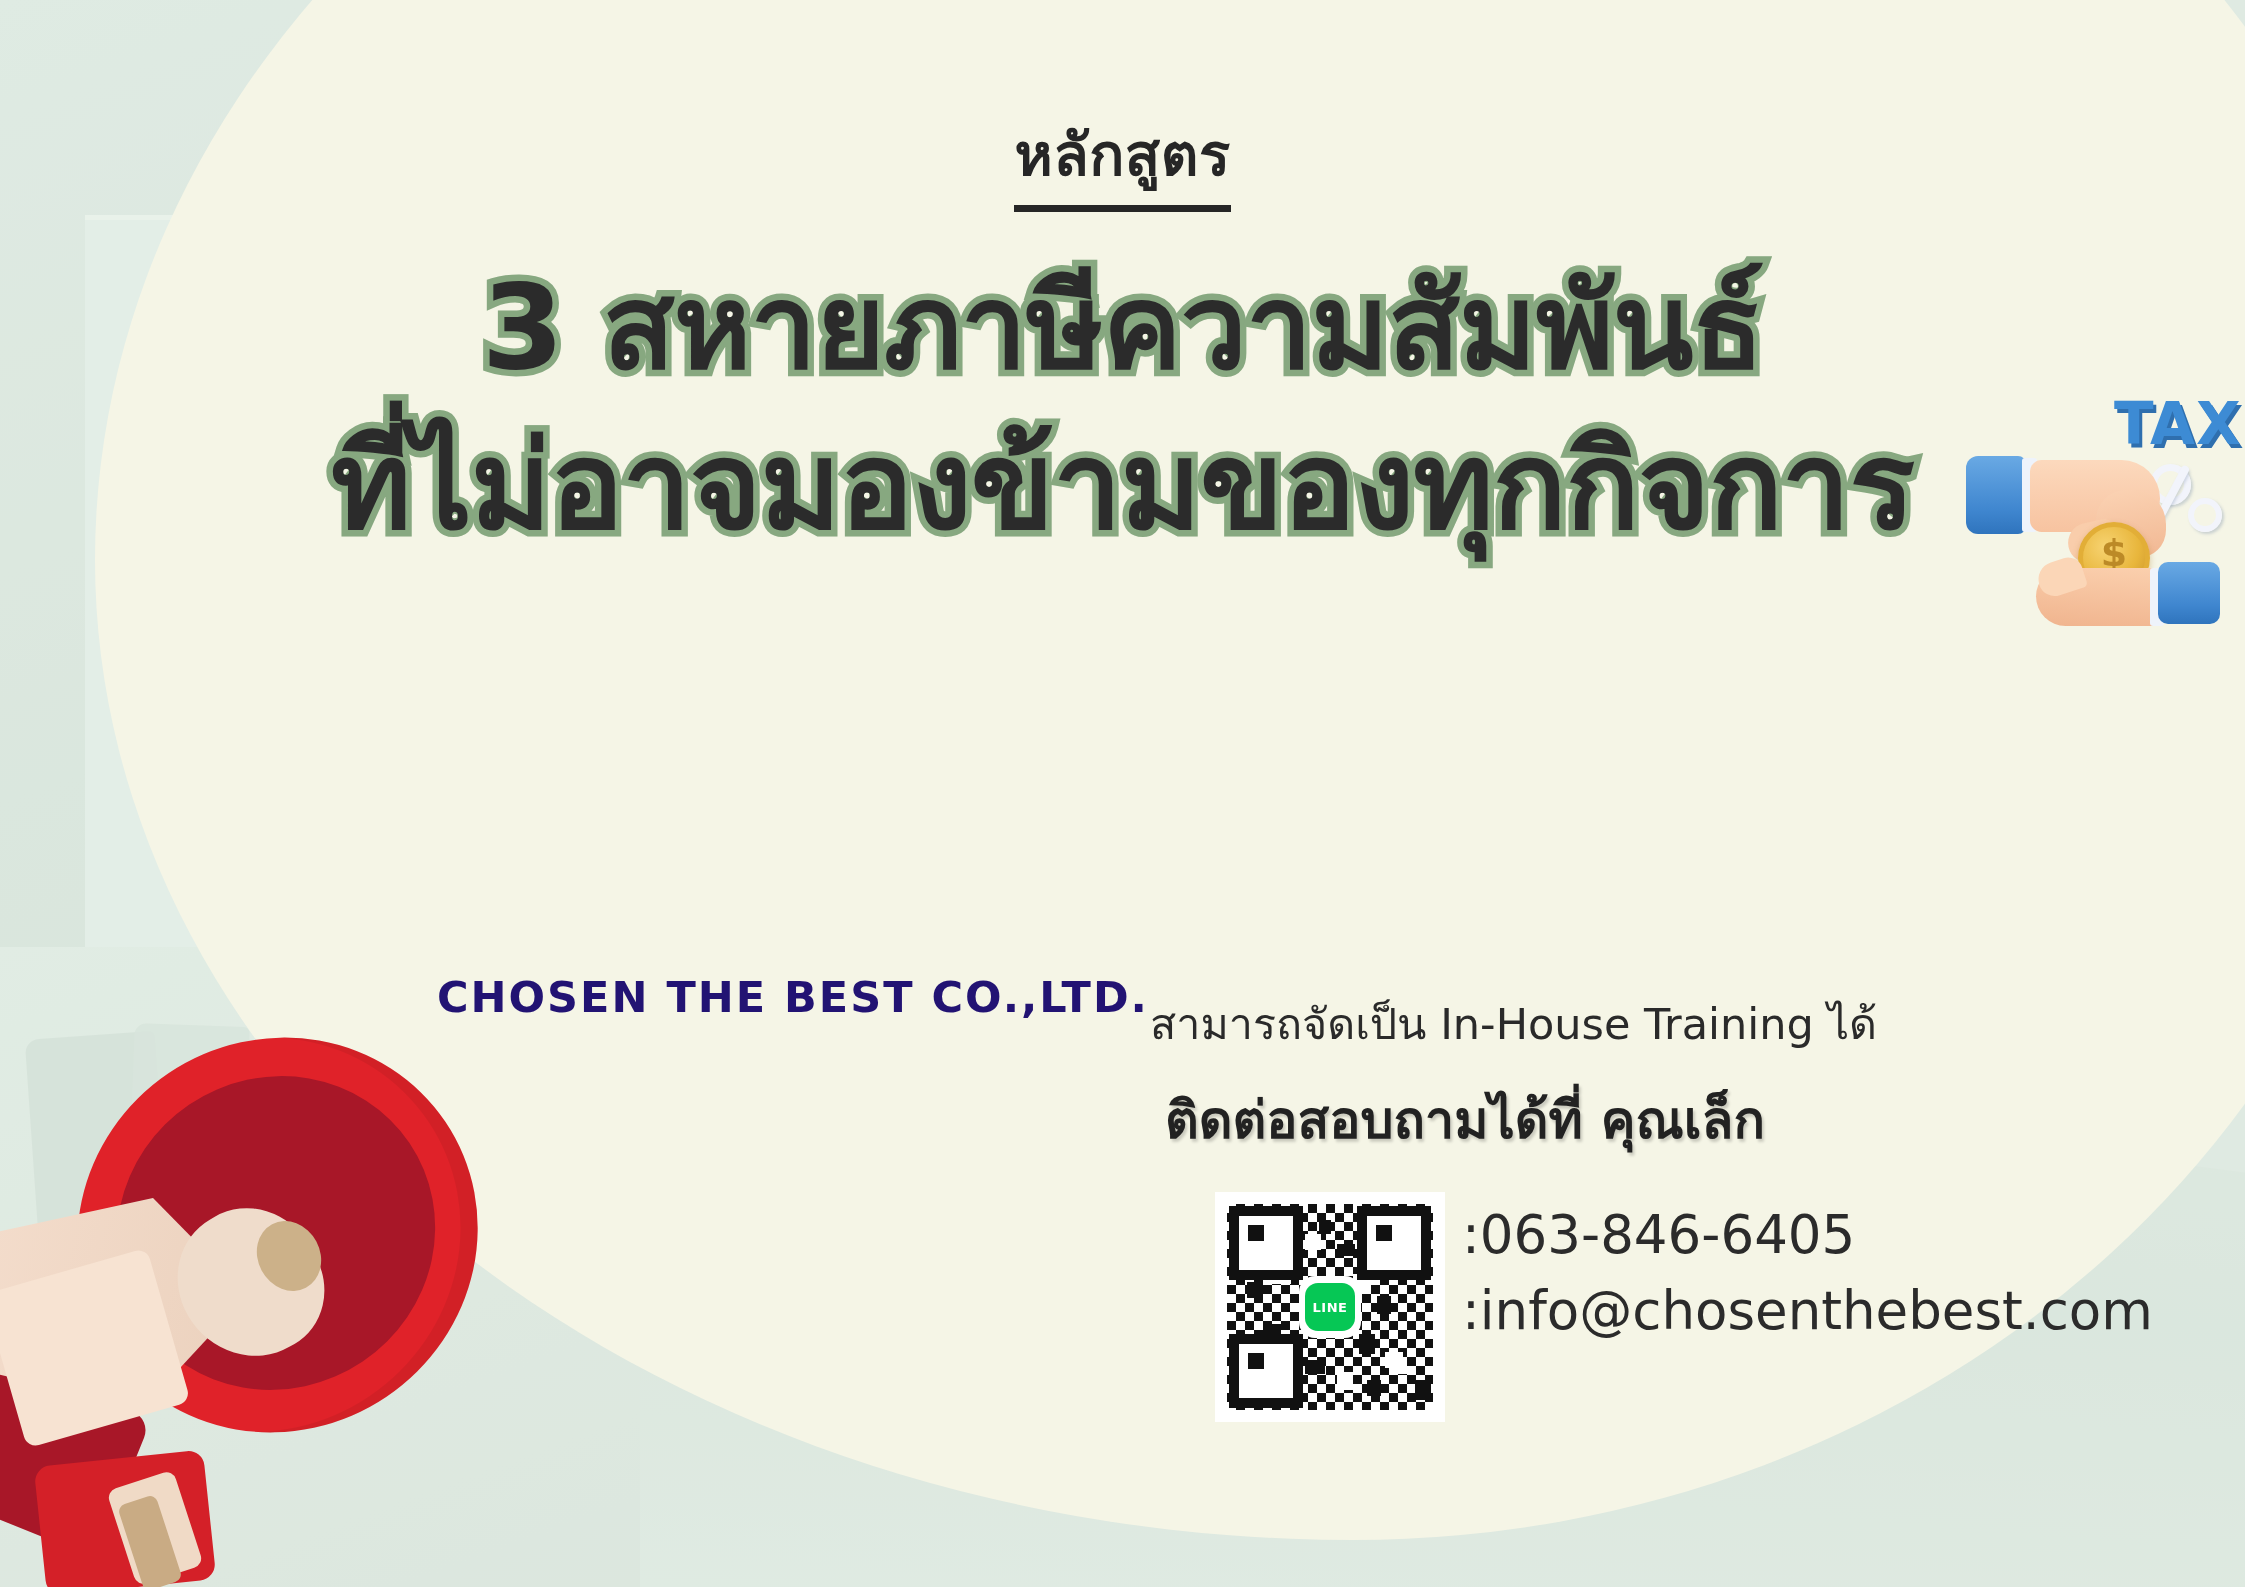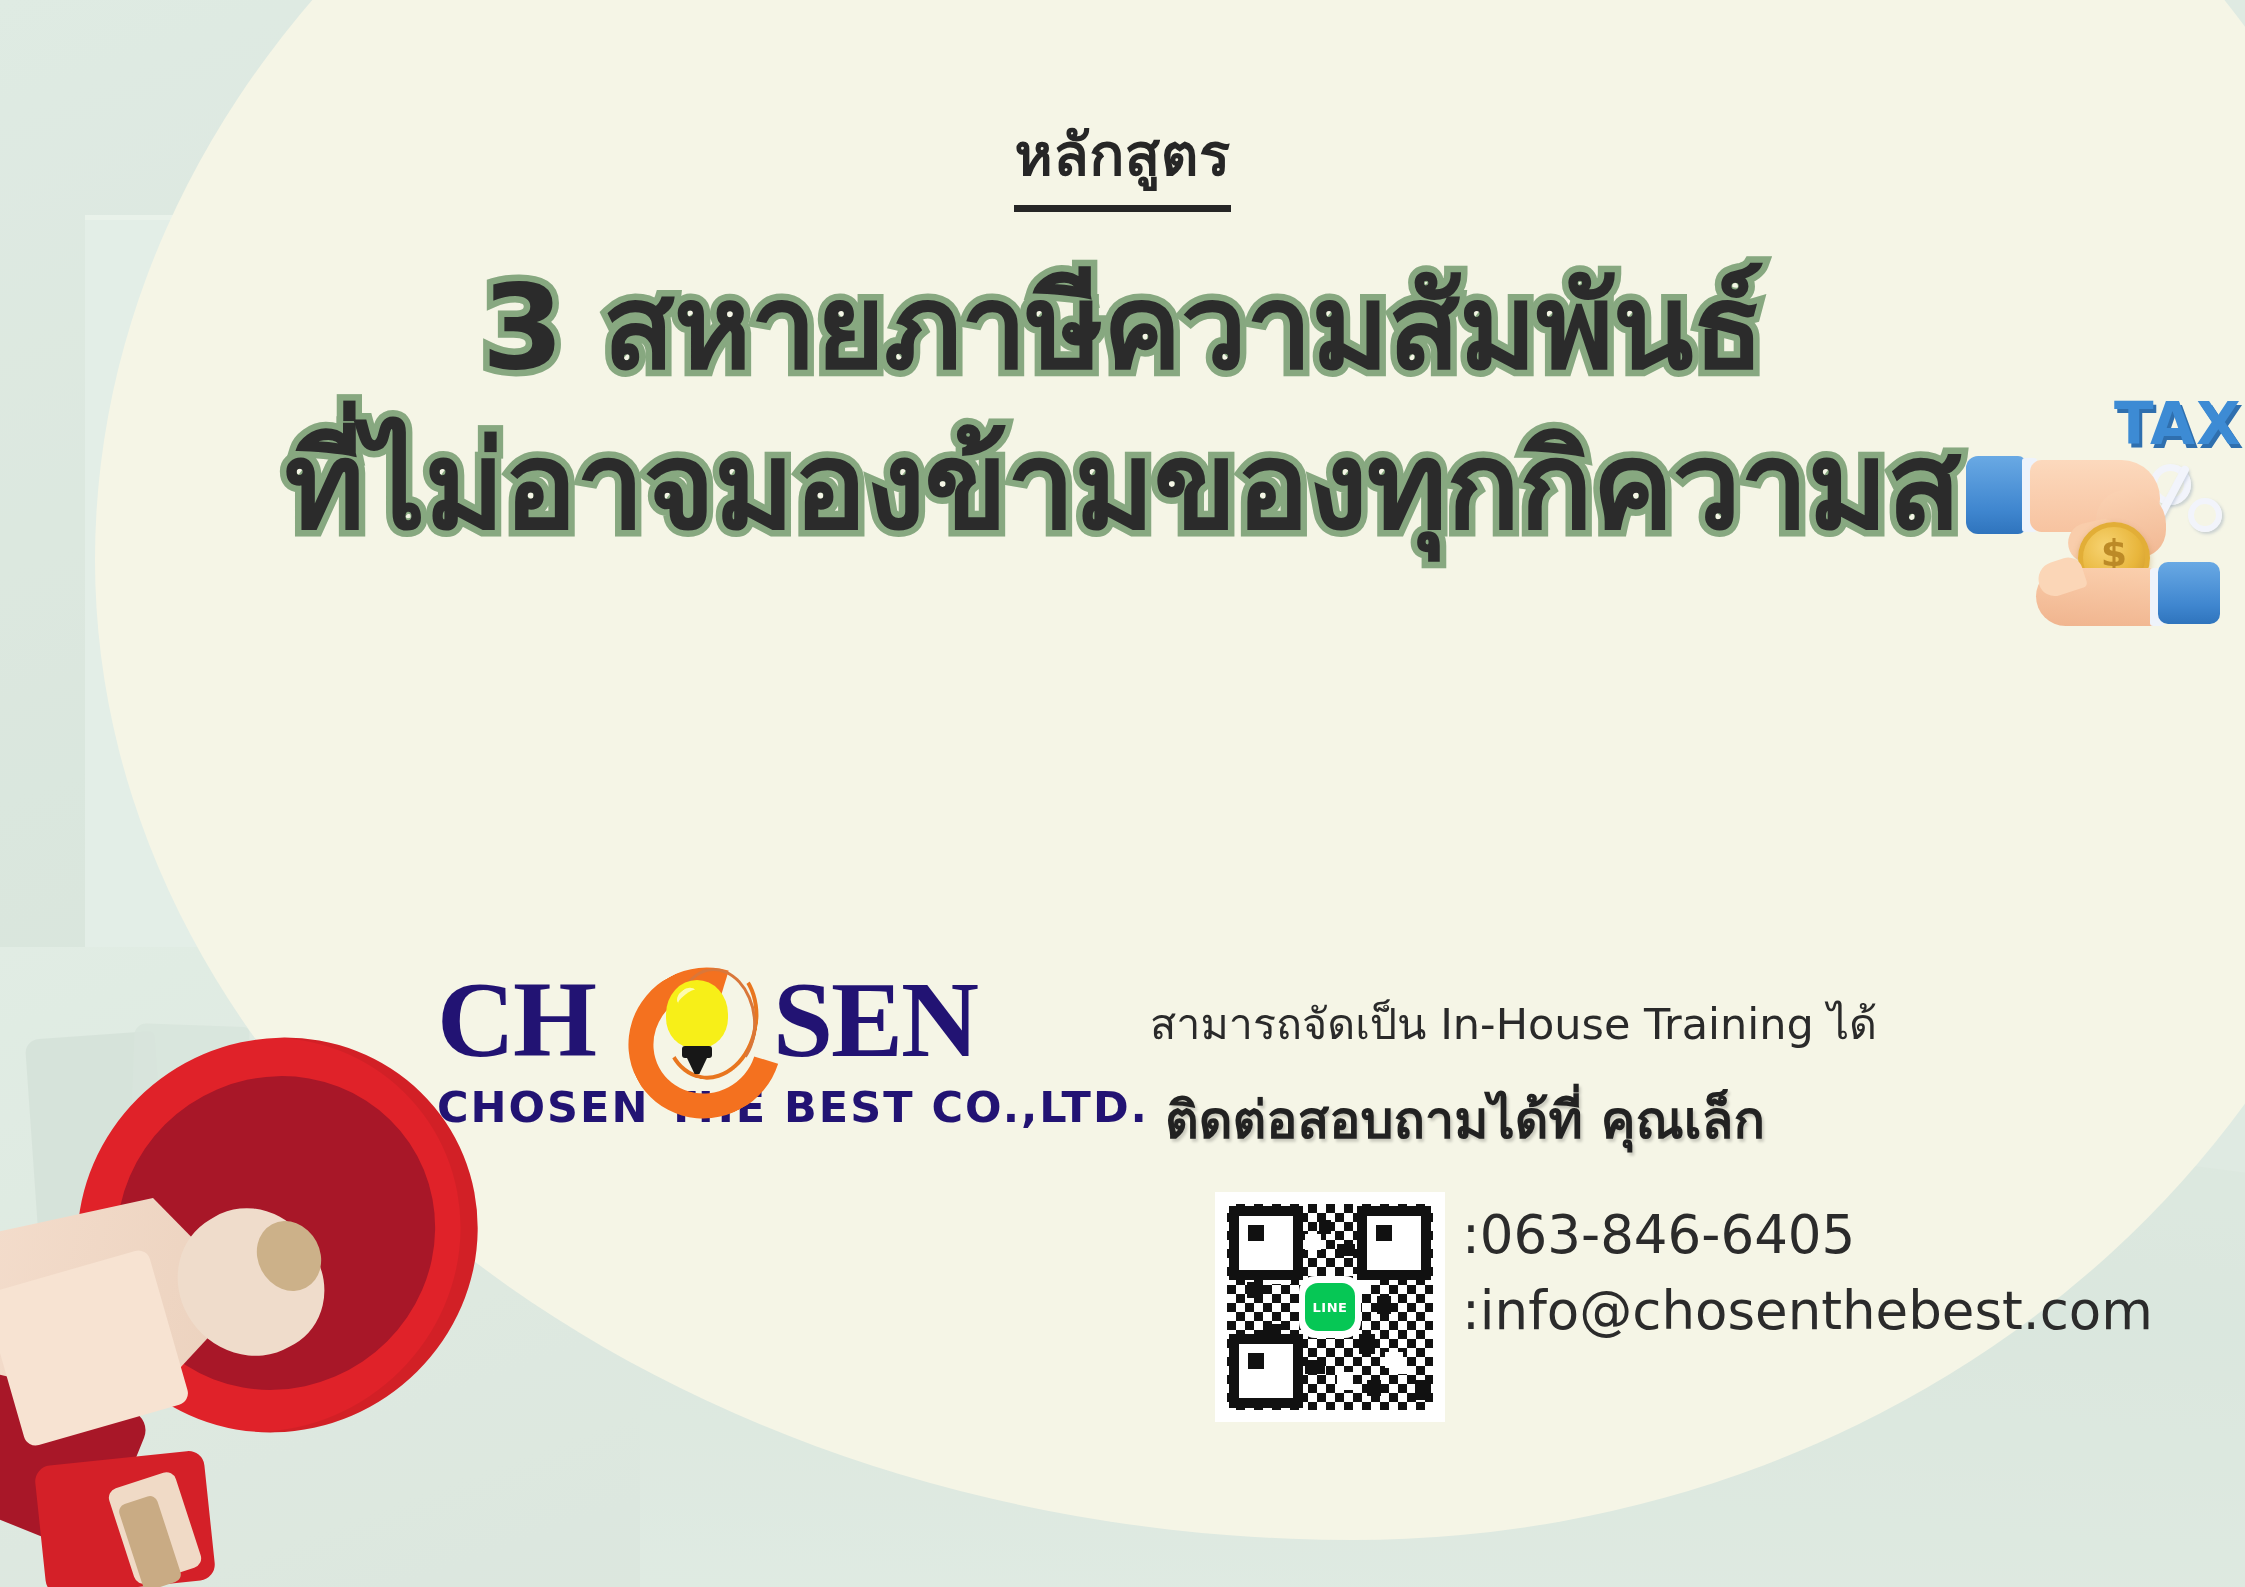--- a/index.html
+++ b/index.html
@@ -325,21 +325,21 @@
   </div>
 
   <div class="cream-blob"></div>
 
   <div class="kicker">
     <span>หลักสูตร</span>
   </div>
 
   <div class="headline">
     <span class="hl-line l1">3 สหายภาษีความสัมพันธ์</span>
-    <span class="hl-line l2">ที่ไม่อาจมองข้ามของทุกกิความส</span>
+    <span class="hl-line l2">ที่ไม่อาจมองข้ามของทุกกิจการ</span>
   </div>
 
   <div class="tax-art">
     <div class="tax-word">TAX</div>
 
     <div class="pct">
       <span class="ring r1"></span>
       <span class="slash"></span>
       <span class="ring r2"></span>
     </div>
@@ -367,32 +367,20 @@
     <div class="mg-body"></div>
     <div class="mg-body2"></div>
     <div class="mg-dome"></div>
     <div class="mg-dome-sh"></div>
     <div class="mg-handle2"></div>
     <div class="mg-grip"></div>
     <div class="mg-grip2"></div>
   </div>
 
   <div class="logo">
-    <div class="logo-word">
-      <span class="pre">CH</span>
-      <span class="logo-mark">
-        <span class="mark-ring"></span>
-        <span class="mark-arc"></span>
-        <span class="mark-arc2"></span>
-        <span class="bulb"></span>
-        <span class="bulb-base"></span>
-        <span class="bulb-tip"></span>
-      </span>
-      <span class="post">SEN</span>
-    </div>
     <div class="logo-sub">CHOSEN THE BEST CO.,LTD.</div>
   </div>
 
   <div class="inhouse">สามารถจัดเป็น In-House Training ได้</div>
   <div class="contact-lek">ติดต่อสอบถามได้ที่ คุณเล็ก</div>
 
   <div class="qr-card">
     <div class="qr-grid">
       <div class="qr-noise">
         <b style="left:62px;top:4px;width:14px;height:26px;"></b>

